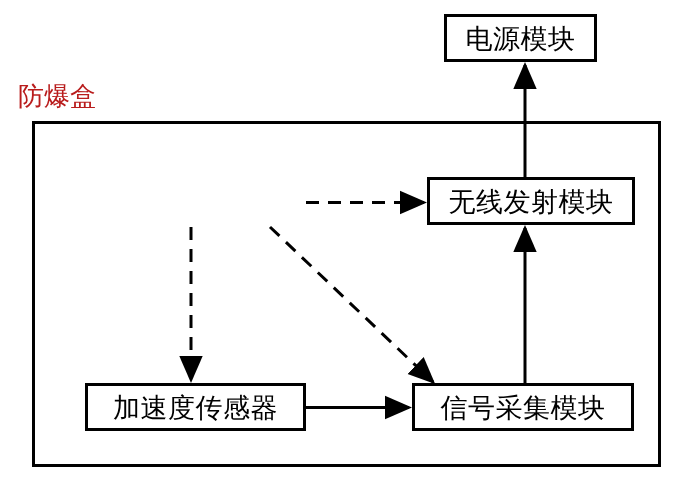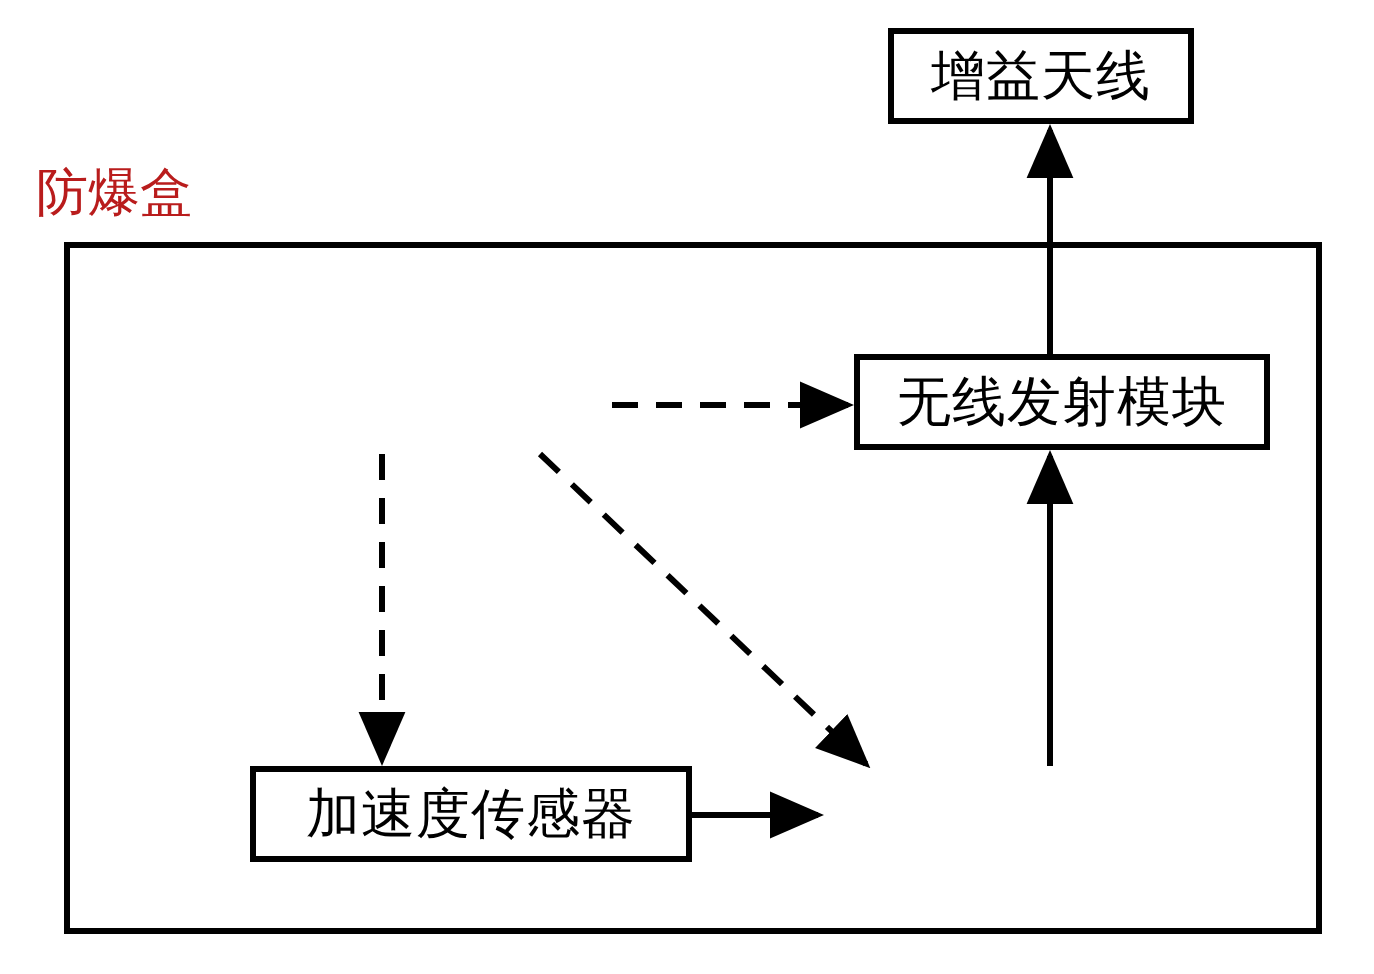--- a/index.html
+++ b/index.html
@@ -52,21 +52,21 @@
     top: 0;
     width: 687px;
     height: 487px;
     z-index: 2;
     pointer-events: none;
   }
   
   #node-antenna   { left: 444px; top: 14px;  width: 153px; height: 48px; }
   #node-power     { left: 85px;  top: 176px; width: 221px; height: 51px; }
   #node-wireless  { left: 427px; top: 177px; width: 208px; height: 48px; }
-  #node-accel     { left: 85px;  top: 383px; width: 221px; height: 48px; margin-left: 40px; }
+  #node-accel     { left: 85px;  top: 383px; width: 221px; height: 48px; }
   #node-signal    { left: 412px; top: 383px; width: 222px; height: 48px; }
   #explosion-box  { left: 32px;  top: 121px; width: 629px; height: 346px; }
   #explosion-box-label { left: 18px; top: 79px; }
 </style>
 </head>
 <body>
 
 <div id="canvas">
 
   <div class="container-box" id="explosion-box"></div>
@@ -87,26 +87,29 @@
     <line x1="270" y1="227" x2="433" y2="382" stroke="#000000" stroke-width="3" stroke-dasharray="13,9" marker-end="url(#arrowhead)"></line>
 
     <line x1="306" y1="407.5" x2="409" y2="407.5" stroke="#000000" stroke-width="3" marker-end="url(#arrowhead)"></line>
 
     <line x1="525" y1="383" x2="525" y2="228" stroke="#000000" stroke-width="3" marker-end="url(#arrowhead)"></line>
 
     <line x1="525" y1="177" x2="525" y2="65" stroke="#000000" stroke-width="3" marker-end="url(#arrowhead)"></line>
   </svg>
 
   <div class="node" id="node-antenna">
-    <span class="node-label">增益天线</span>
+    <span class="node-label">电源模块</span>
   </div>
 
 
   <div class="node" id="node-wireless">
     <span class="node-label">无线发射模块</span>
   </div>
 
   <div class="node" id="node-accel">
     <span class="node-label">加速度传感器</span>
   </div>
 
+  <div class="node" id="node-signal">
+    <span class="node-label">信号采集模块</span>
+  </div>
 
 </div>
 
 </body></html>

